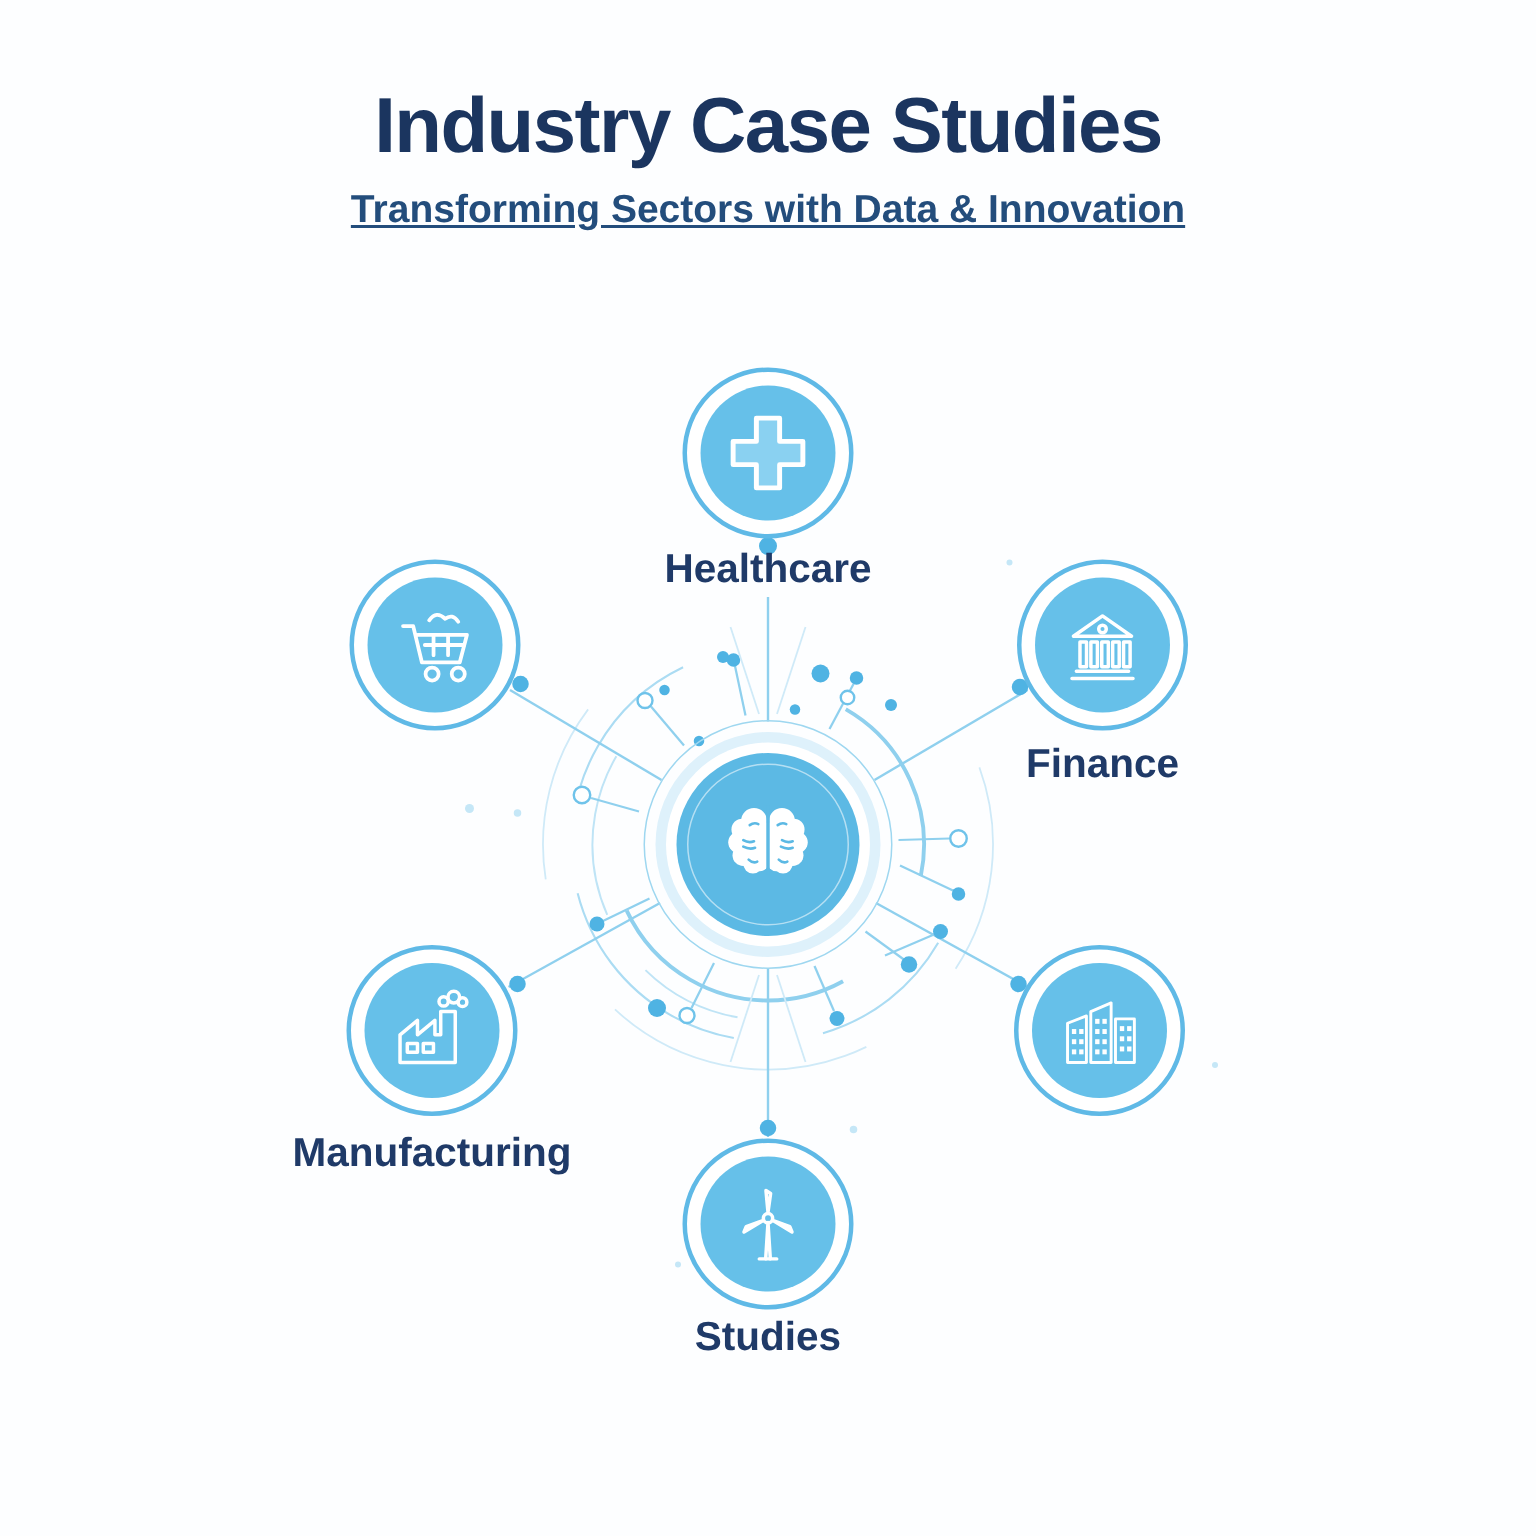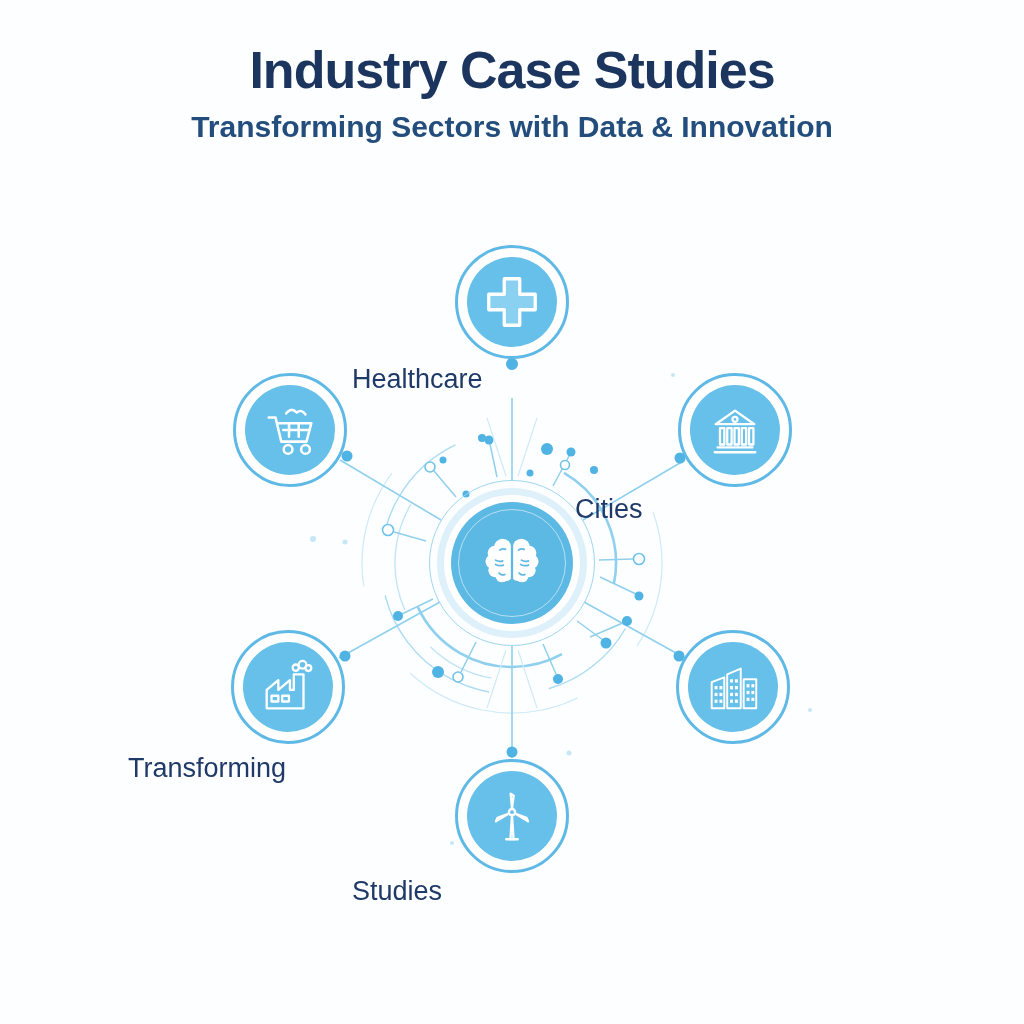--- a/index.html
+++ b/index.html
@@ -15,23 +15,23 @@
     --dot:#4fb3e3;
     --bg:#fdfeff;
   }
   html,body{margin:0;padding:0;}
   .canvas{
     position:relative;width:1024px;height:1024px;overflow:hidden;
     background:var(--bg);
     font-family:"Liberation Sans",sans-serif;
   }
   
-  .header{position:absolute;top:40px;left:0;width:100%;text-align:center;z-index:5;}
+  .header{position:absolute;top:54px;left:0;width:100%;text-align:center;z-index:5;}
   .title{margin:0;font-size:52px;font-weight:800;letter-spacing:-1px;color:var(--title-navy);}
-  .subtitle{margin:10px 0 0 0;font-size:30px;font-weight:600;color:var(--subtitle-navy);}
+  .subtitle{margin:10px 0 0 0;font-size:26px;font-weight:600;color:var(--subtitle-navy);text-decoration:underline;}
   
   .net{position:absolute;left:0;top:0;z-index:1;}
   .cline{stroke:var(--line);stroke-width:1.6;fill:none;}
   .spoke{stroke:var(--line);stroke-width:1.5;fill:none;}
   .faint{stroke:var(--line-faint);stroke-width:1.2;fill:none;}
   .arc1{stroke:var(--line-faint);stroke-width:1.2;fill:none;}
   .arc2{stroke:#abdcf3;stroke-width:1.4;fill:none;}
   .arc3{stroke:var(--line);stroke-width:2.6;fill:none;}
   .arc4{stroke:#bfe4f6;stroke-width:1.3;fill:none;}
   .dotf{fill:var(--dot);}
@@ -42,22 +42,22 @@
     position:absolute;box-sizing:border-box;width:114px;height:114px;border-radius:50%;
     border:3px solid var(--ring);background:#ffffff;
     display:flex;align-items:center;justify-content:center;z-index:3;
   }
   .node-disc{
     width:90px;height:90px;border-radius:50%;background:var(--node-fill);
     display:flex;align-items:center;justify-content:center;
   }
   .node-disc svg{display:block;}
   .node-label{
-    position:absolute;width:320px;z-index:4;
-    font-size:27px;font-weight:400;color:var(--label-navy);
+    position:absolute;width:320px;text-align:center;z-index:4;
+    font-size:27px;font-weight:700;color:var(--label-navy);
   }
   
   .hub{
     position:absolute;left:429px;top:480px;width:166px;height:166px;border-radius:50%;
     box-sizing:border-box;border:1.5px solid #9ed7f0;
     display:flex;align-items:center;justify-content:center;z-index:2;
   }
   .hub-glow{width:150px;height:150px;border-radius:50%;background:#def1fb;
     display:flex;align-items:center;justify-content:center;}
   .hub-white{width:136px;height:136px;border-radius:50%;background:#ffffff;
@@ -229,37 +229,37 @@
           <rect x="16.5" y="30" width="4.5" height="17"></rect>
           <rect x="24.0" y="30" width="4.5" height="17"></rect>
           <rect x="31.5" y="30" width="4.5" height="17"></rect>
           <rect x="39.0" y="30" width="4.5" height="17"></rect>
           <rect x="46.5" y="30" width="4.5" height="17"></rect>
           <path d="M14,50 h36 M11,55 h42"></path>
         </g>
       </svg>
     </div>
   </div>
-  <div class="node-label label--finance">Cities</div>
+  <div class="node-label label--finance">Finance</div>
 
   <div class="node node--manufacturing">
     <div class="node-disc">
       <svg width="62" height="62" viewBox="0 0 64 64">
         <g class="icon-stroke" stroke-width="2.4">
           <path d="M10,54 V35 L22,25 V35 L34,25 V35 H38 V19 H48 V54 Z"></path>
           <rect x="15" y="41" width="7" height="6"></rect>
           <rect x="26" y="41" width="7" height="6"></rect>
           <circle cx="40" cy="12" r="3.2"></circle>
           <circle cx="47" cy="9" r="4"></circle>
           <circle cx="53" cy="12.5" r="3"></circle>
         </g>
       </svg>
     </div>
   </div>
-  <div class="node-label label--manufacturing">Transforming</div>
+  <div class="node-label label--manufacturing">Manufacturing</div>
 
   <div class="node node--smart">
     <div class="node-disc">
       <svg width="62" height="62" viewBox="0 0 64 64">
         <g class="icon-stroke" stroke-width="2">
           <path d="M10,54 V27 L23,22 V54 Z"></path>
           <path d="M26,54 V19 L40,13 V54 Z"></path>
           <rect x="43" y="24" width="13" height="30"></rect>
         </g>
         <g fill="#ffffff">

